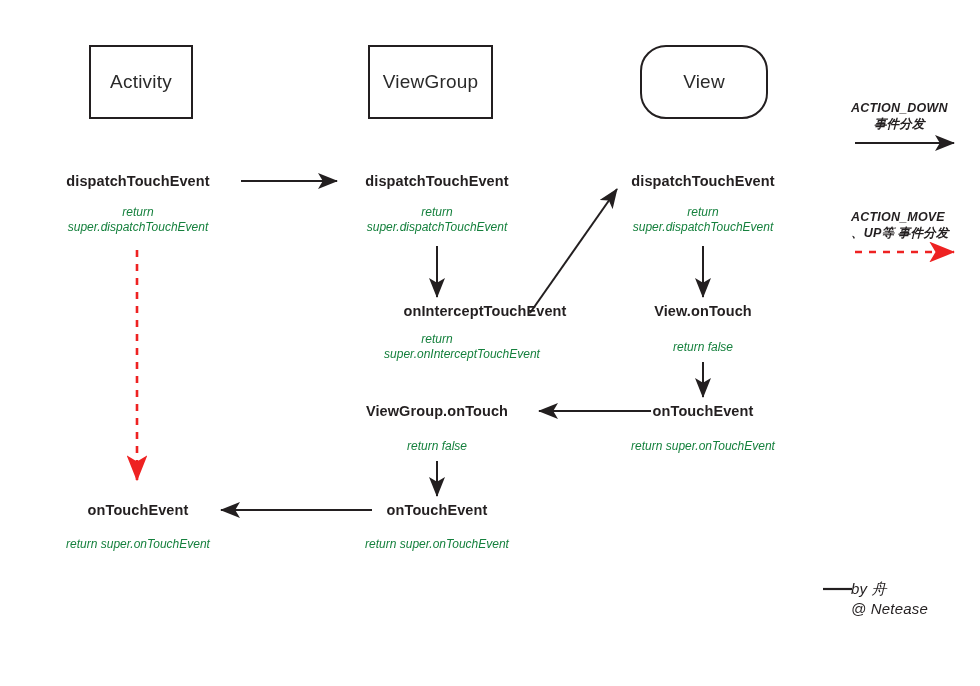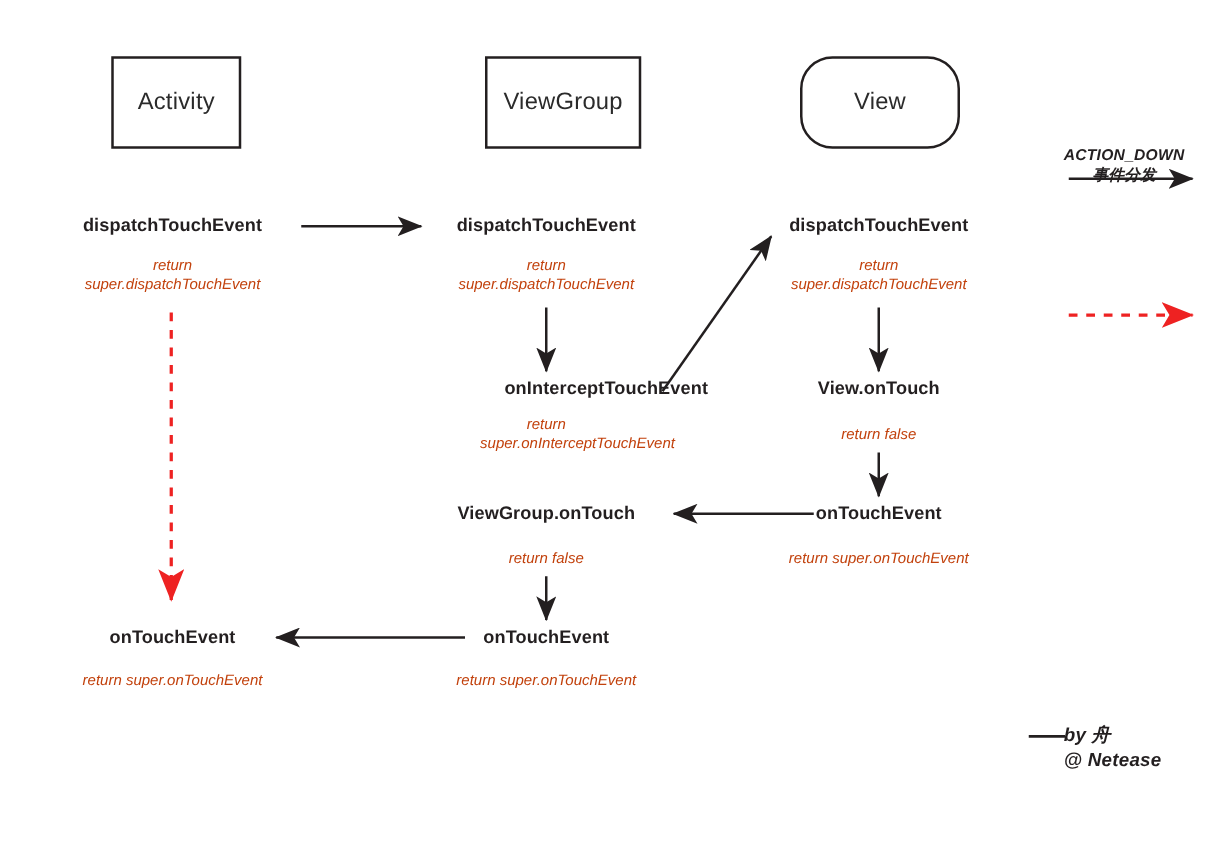--- a/index.html
+++ b/index.html
@@ -46,41 +46,40 @@
     font-weight: bold;
     color: #231f20;
     white-space: nowrap;
     letter-spacing: 0.1px;
   }
   .method.center { transform: translateX(-50%); }
   .ret {
     position: absolute;
     font-size: 12px;
     font-style: italic;
-    color: #c2410c;
+    color: #15803d;
     white-space: nowrap;
     text-align: center;
     line-height: 15px;
     transform: translateX(-50%);
   }
   .legend-label {
     position: absolute;
     font-size: 12.5px;
     font-weight: bold;
     font-style: italic;
     color: #231f20;
     white-space: nowrap;
     line-height: 16px;
     letter-spacing: 0.2px;
-    margin-top: 16px;
   }
   .signature {
     position: absolute;
     font-size: 15px;
-    font-weight: bold;
+    font-weight: normal;
     font-style: italic;
     color: #231f20;
     white-space: nowrap;
     line-height: 20px;
     letter-spacing: 0.2px;
   }
 </style>
 </head>
 <body>
 
@@ -142,21 +141,21 @@
 
     <g>
       <line x1="823" y1="589" x2="852" y2="589" stroke="#231f20" stroke-width="2.2"></line>
     </g>
   </svg>
 
   <div class="node-box" style="left:89px; top:45px; width:100px; height:70px;">
     <span>Activity</span>
   </div>
 
-  <div class="node-box" style="left:388px; top:45px; width:121px; height:70px;">
+  <div class="node-box" style="left:368px; top:45px; width:121px; height:70px;">
     <span>ViewGroup</span>
   </div>
 
   <div class="node-box" style="left:640px; top:45px; width:124px; height:70px;border-radius:26px;">
     <span>View</span>
   </div>
 
   <div class="method center" style="left:138px; top:173px;">dispatchTouchEvent</div>
 
   <div class="ret" style="left:138px; top:205px;">return</div>
@@ -195,19 +194,23 @@
 
   <div class="method center" style="left:703px; top:403px;">onTouchEvent</div>
 
   <div class="ret" style="left:703px; top:439px;">return super.onTouchEvent</div>
 
   <div class="legend-label" style="left:851px; top:100px;">
     <div>ACTION_DOWN</div>
     <div style="text-align:center;">事件分发</div>
   </div>
 
+  <div class="legend-label" style="left:851px; top:209px;">
+    <div>ACTION_MOVE</div>
+    <div>、UP等 事件分发</div>
+  </div>
 
   <div class="signature" style="left:851px; top:579px;">
     <div>by 舟</div>
     <div>@ Netease</div>
   </div>
 
 </div>
 
 </body></html>

